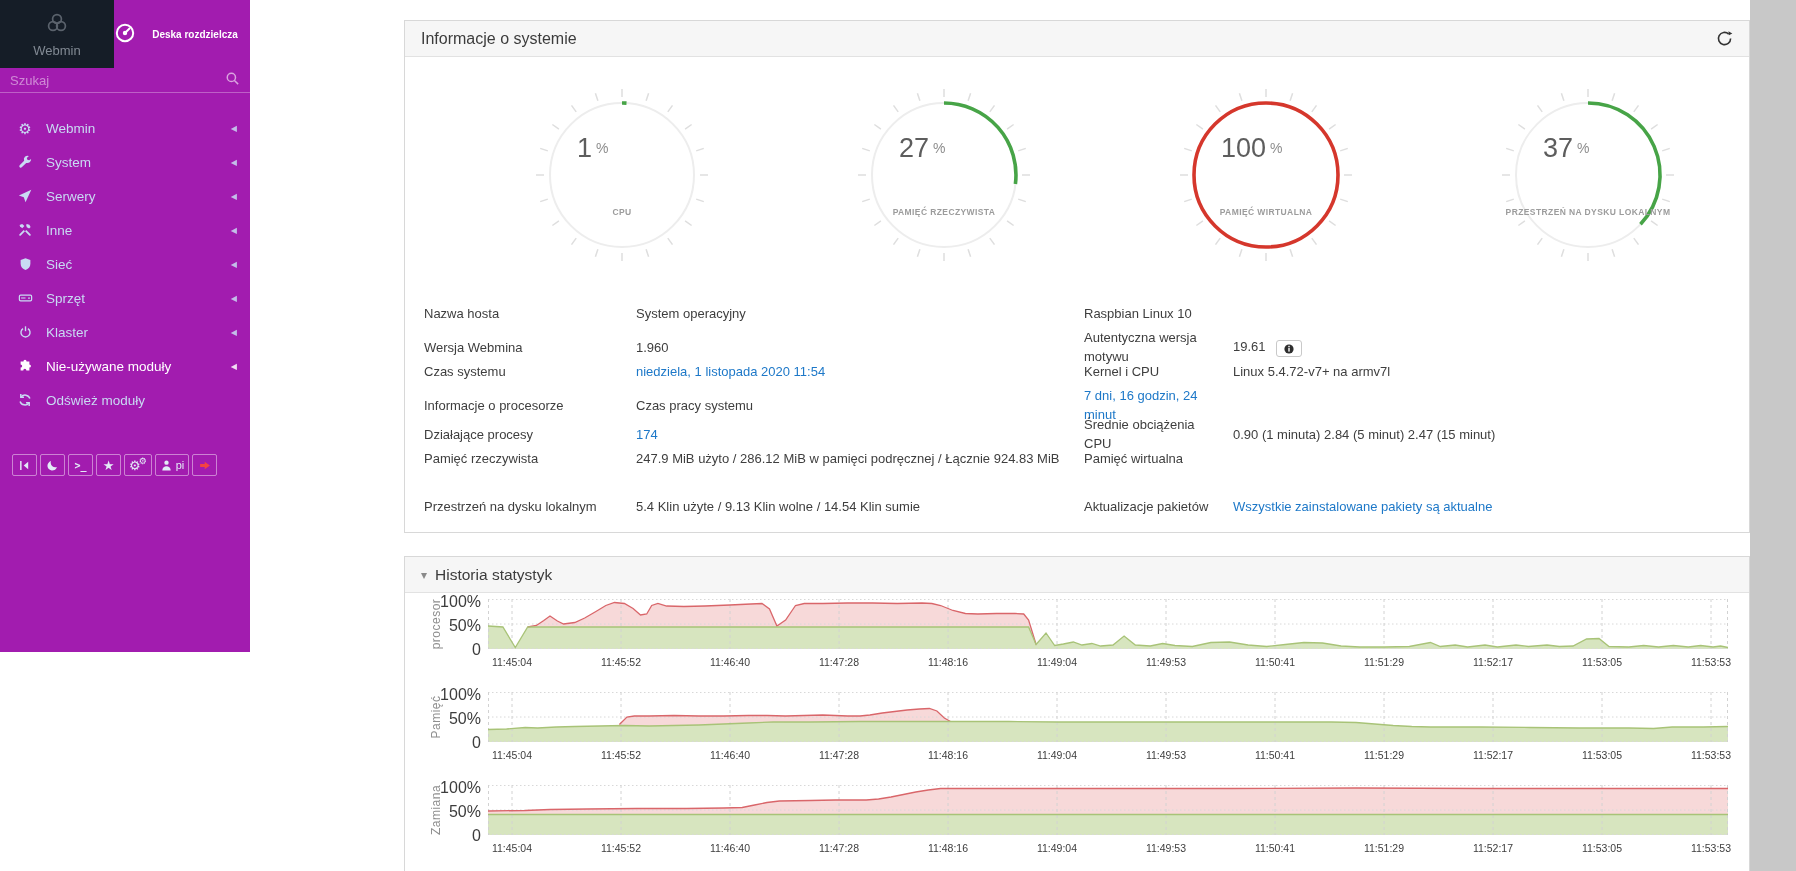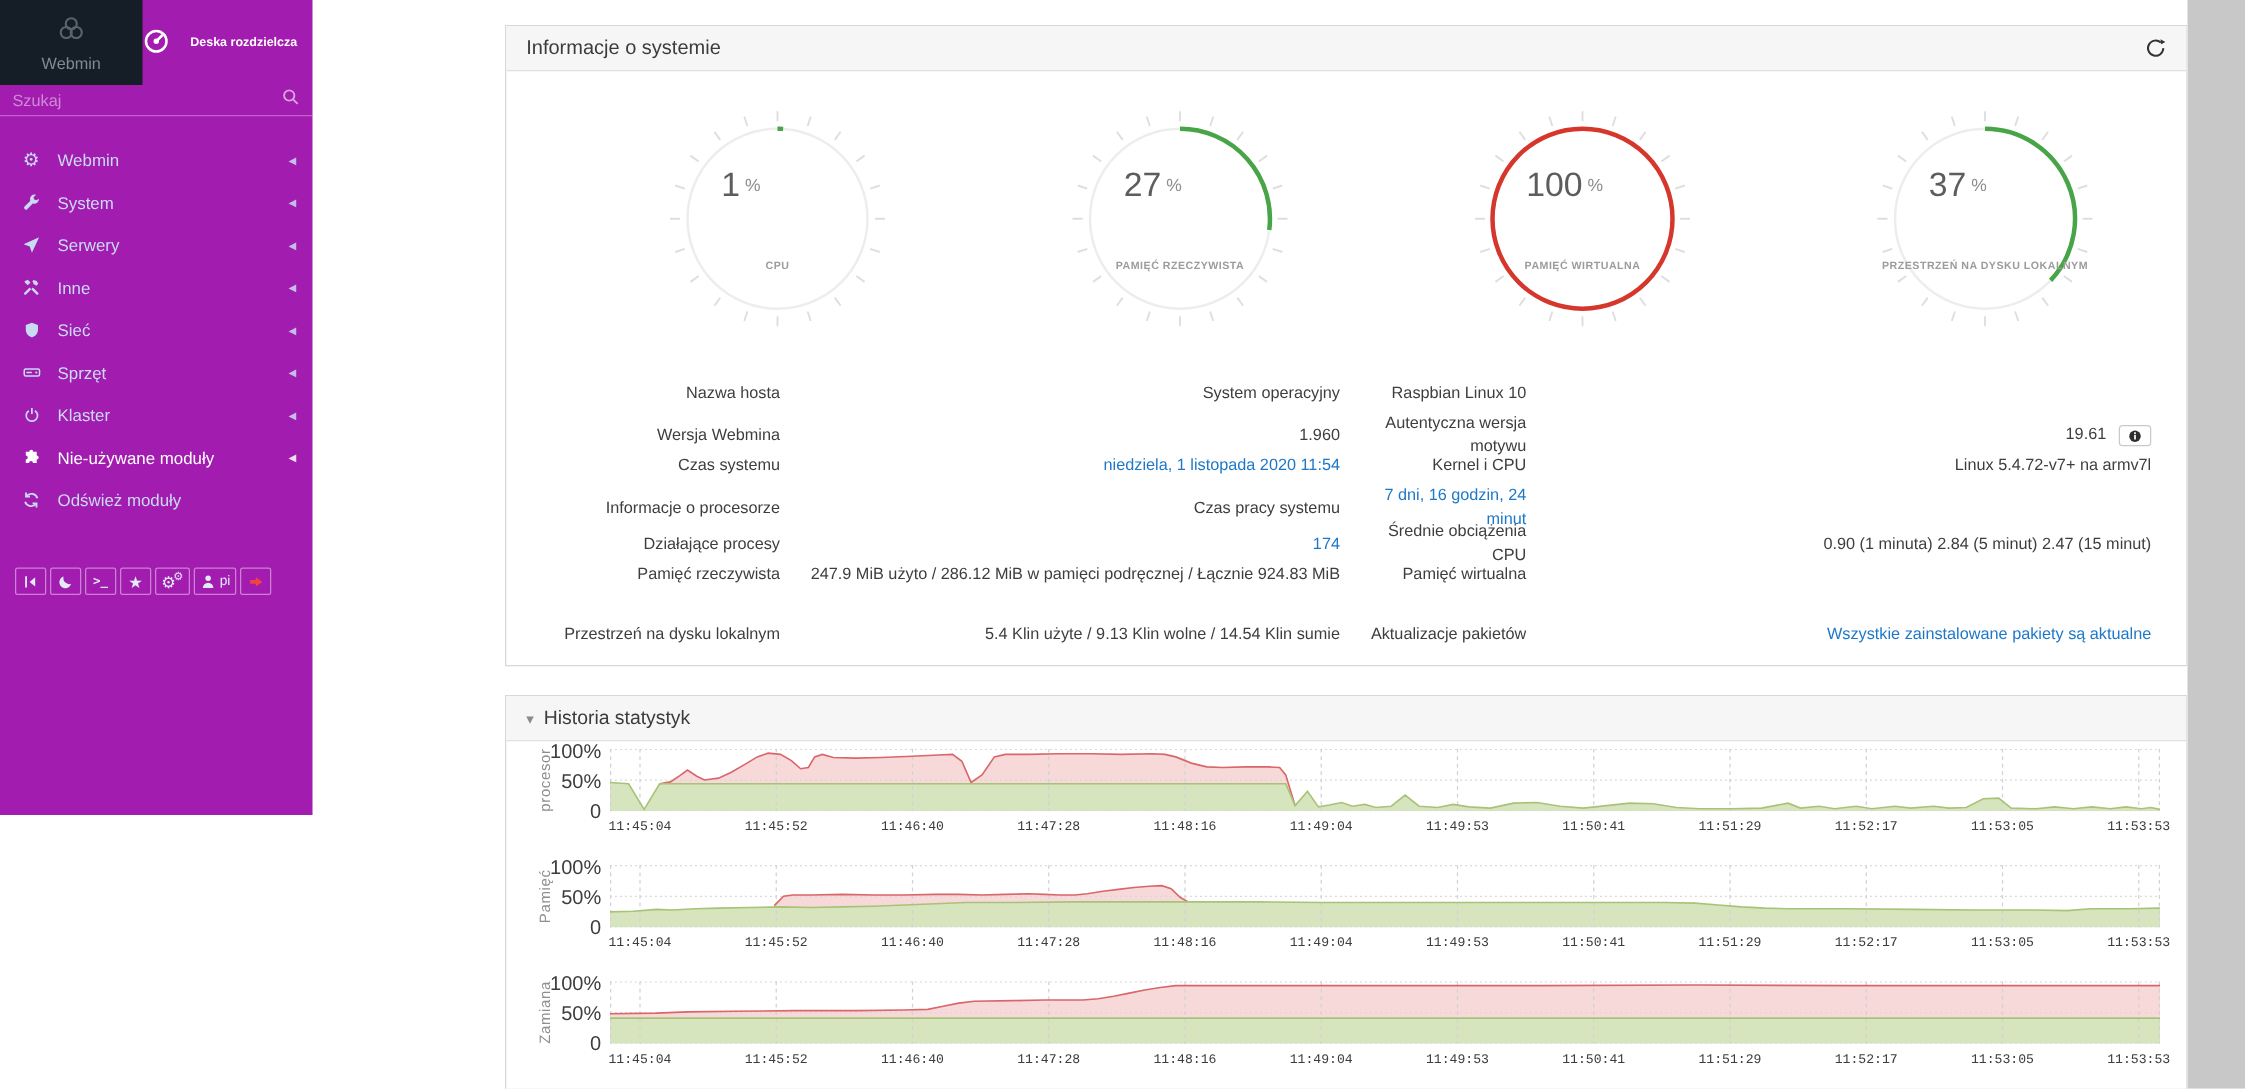--- a/index.html
+++ b/index.html
@@ -50,34 +50,34 @@
   .gauge-wrap { position:relative; width:196px; height:196px; }
   .gauge-value { position:absolute; left:53px; top:56px; font-size:27px; color:#5d5d5d; white-space:nowrap; }
   .gauge-unit { font-size:14px; color:#8d8d8d; margin-left:4px; position:relative; top:-4px; }
   .gauge-label { position:absolute; left:0; right:0; top:130px; text-align:center; font-size:8.5px;
     font-weight:bold; color:#9c9c9c; letter-spacing:.4px; }
 
   
   .info-table { position:absolute; left:19px; top:278px; right:16px; font-size:13px; color:#3e3e3e; }
   .it-row { display:grid; grid-template-columns:212px 448px 149px 1fr; align-items:center; height:29px; }
   .it-row.tall { height:48px; align-items:start; padding-top:5px; }
-  .it-cell { line-height:19px; padding-right:12px;text-align:right; }
+  .it-cell { line-height:19px; padding-right:12px; }
   .link { color:#1d78c8; cursor:pointer; }
   .badge { display:inline-flex; align-items:center; justify-content:center; margin-left:10px; width:26px;
     height:17px; border:1px solid #c9c9c9; border-radius:3px; background:#fff; vertical-align:-3px; cursor:pointer; }
 
   
   .charts { padding-top:6px; }
   .chart-block { position:relative; height:93px; }
   .chart-vlabel { position:absolute; left:31px; top:25px; transform:translate(-50%,-50%) rotate(-90deg);
     font-size:12px; color:#8f8f8f; letter-spacing:.5px; white-space:nowrap; }
   .chart-ylabel { position:absolute; left:6px; width:70px; text-align:right; font-size:16px; color:#3d3d3d; }
   .chart-plot { position:absolute; left:83px; top:0; width:1240px; height:50px; }
   .chart-xlabels { position:absolute; left:83px; top:57px; width:1240px; height:14px; }
-  .chart-xlabels span { position:absolute; transform:translateX(-50%); font-size:10.5px; color:#3d3d3d; white-space:nowrap;font-family:Liberation Mono, monospace; }
+  .chart-xlabels span { position:absolute; transform:translateX(-50%); font-size:10.5px; color:#3d3d3d; white-space:nowrap; }
 </style>
 </head>
 <body>
 
 <div class="sidebar">
   <div class="tabs">
     <div class="tab-webmin">
       <span>
         <svg width="24" height="24" viewBox="0 0 24 24" fill="none" stroke="#5a626c" stroke-width="1.7">
           <circle cx="12" cy="8" r="4.4"></circle>

